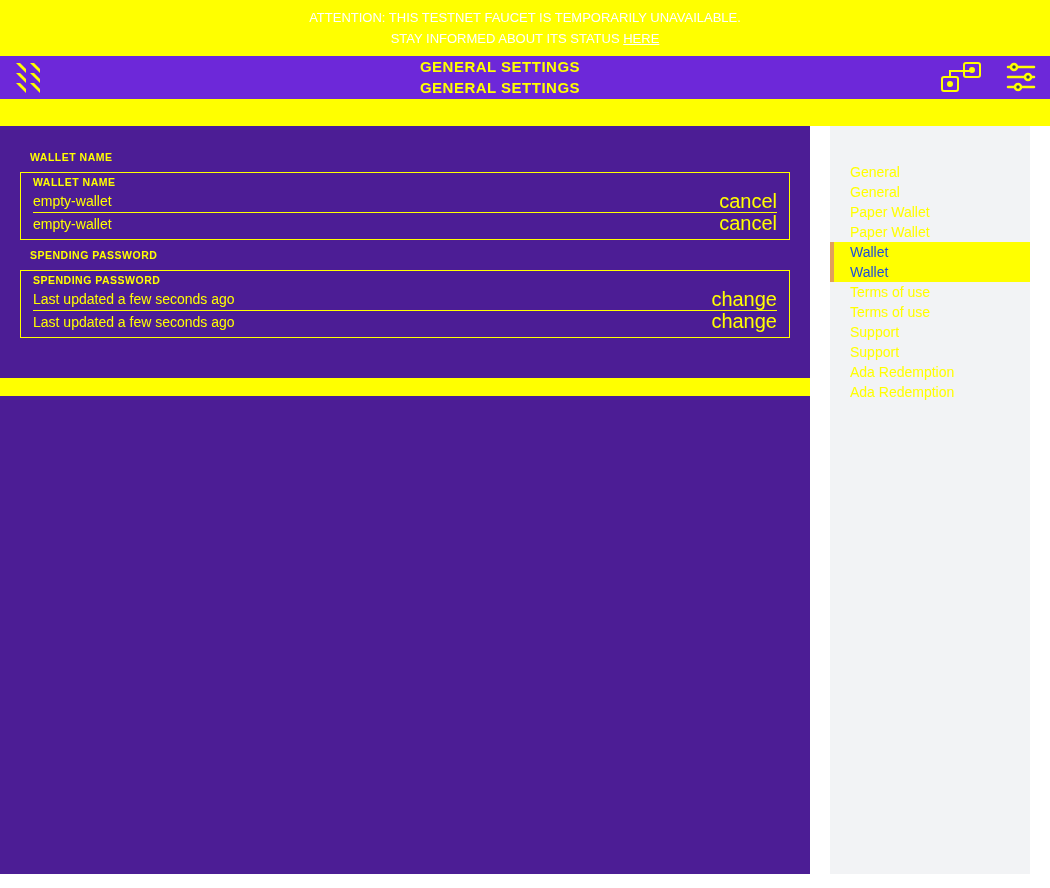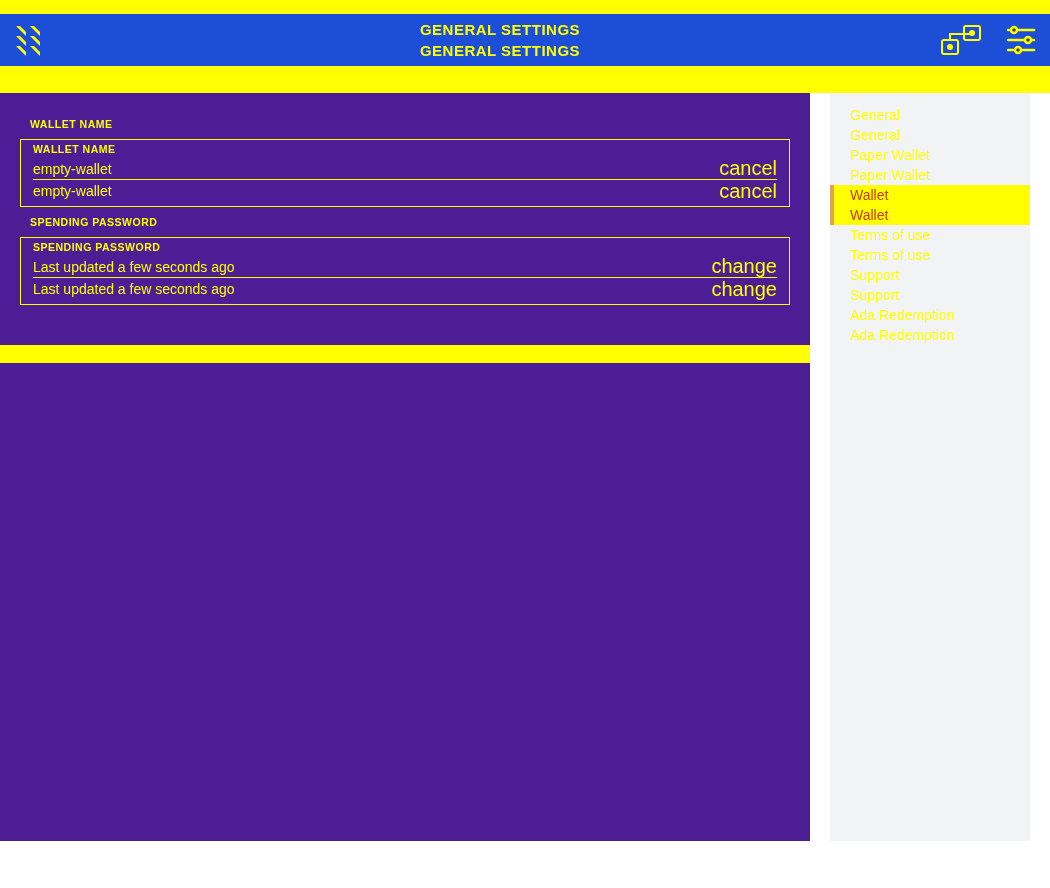--- a/index.html
+++ b/index.html
@@ -9,22 +9,22 @@
     color: #fff;
     text-align: center;
     font-size: 13px;
     line-height: 1.6;
     padding: 8px 0 6px 0;
     position: relative;
   }
   .banner .line2 { font-size: 13px; }
   .banner .line2 .ul { text-decoration: underline; cursor: pointer; }
   .topbar {
-    background: #1d4ed8;
-    height: 52px;
+    background: #6d28d9;
+    height: 43px;
     display: flex;
     align-items: center;
     position: relative;
   }
   .topbar .logo { width: 60px; display:flex; align-items:center; justify-content:center; }
   .topbar .title-wrap { flex: 1; text-align:center; position: relative; }
   .topbar .title {
     color: #ffff00;
     font-weight: bold;
     font-size: 15px;
@@ -96,51 +96,55 @@
     background: #ffff00;
     height: 18px;
     margin-top: 40px;
   }
 
   .gap { width: 20px; background:#fff; }
 
   .sidebar {
     width: 200px;
     background: #f2f3f5;
-    padding-top: 12px;
+    padding-top: 36px;
     min-height: 748px;
     position: relative;
   }
   .side-item {
     color: #ffff00;
     font-size: 14px;
     padding: 2px 0 2px 20px;
     height: 20px;
     line-height: 16px;
     cursor: pointer;
     position: relative;
   }
   .side-item.active {
     background: #ffff00;
-    color: #c2410c;
+    color: #1d4ed8;
   }
   .side-item.active::before {
     content:'';
     position:absolute;
     left:0; top:0; bottom:0;
     width: 4px;
     background: #e1a05b;
   }
 
   svg { display:block; }
 </style>
 </head>
 <body>
 
 <div class="banner">
+  <div>ATTENTION: THIS TESTNET FAUCET IS TEMPORARILY UNAVAILABLE.</div>
+  <div class="line2">
+    <span>STAY INFORMED ABOUT ITS STATUS </span><span class="ul">HERE</span>
+  </div>
 </div>
 
 <div class="topbar">
   <div class="logo">
     <svg width="36" height="36" viewBox="0 0 36 36">
       <g fill="#ffff00">
         <polygon points="4,4 14,14 14,10 8,4"></polygon>
         <polygon points="18,4 28,14 28,10 22,4"></polygon>
         <polygon points="4,14 14,24 14,20 8,14"></polygon>
         <polygon points="18,14 28,24 28,20 22,14"></polygon>

